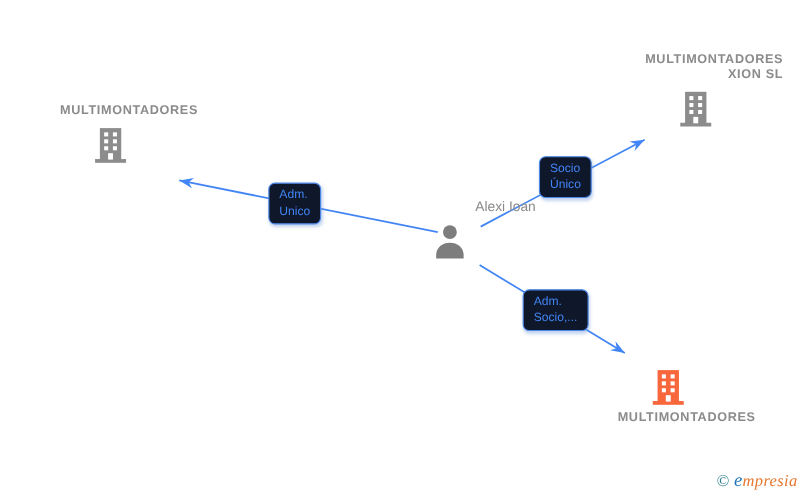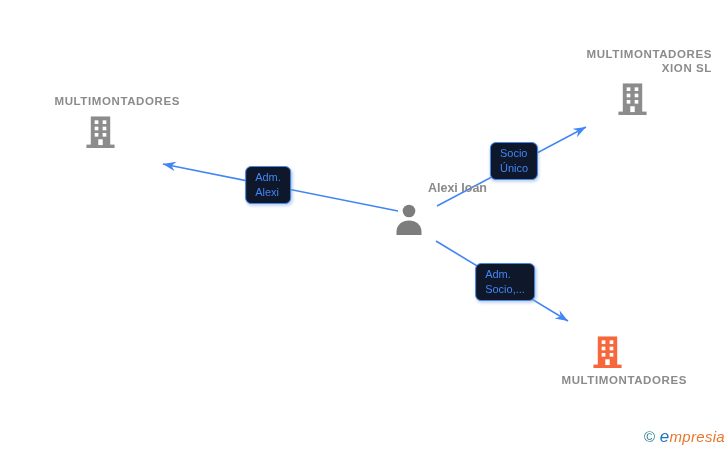--- a/index.html
+++ b/index.html
@@ -9,30 +9,30 @@
   }
   .edges{position:absolute;left:0;top:0;width:728px;height:450px;}
   .edge{stroke-width:1.6;fill:none;}
   .node{position:absolute;text-align:right;}
   .company-name div{
     font-size:11.5px;font-weight:bold;color:#8b8b8b;letter-spacing:.6px;
     line-height:14px;white-space:pre;
   }
   .icon-building{display:block;margin:0 auto;}
   .icon-person{display:block;margin:7px auto 0;}
-  .person-name{font-size:12.5px;color:#8a8a8a;line-height:15px;font-weight:bold;}
+  .person-name{font-size:12.5px;color:#8a8a8a;line-height:15px;}
   .edge-label{
     position:absolute;transform:translate(-50%,-50%);
     background:#0f172a;border:1px solid #4a86e8;border-radius:6px;
     padding:3px 9px;text-align:left;font-size:11px;line-height:15px;
     color:#4285f4;box-shadow:1px 2px 3px rgba(120,160,220,.45);white-space:nowrap;
   }
   .watermark{
     position:absolute;right:3px;bottom:3px;
-    font-family:Liberation Sans, sans-serif;font-style:italic;font-size:15px;
+    font-family:Liberation Serif, serif;font-style:italic;font-size:15px;
     letter-spacing:.3px;
     margin-left:30px;
   }
   .wm-copy{color:#2a7d8c;font-style:normal;}
   .wm-first{color:#1f74b8;font-size:17px;}
   .wm-rest{color:#e8762d;}
   .gap{margin-top:6px;}
   .gap-sm{margin-bottom:4px;}
 </style>
 </head>
@@ -106,21 +106,21 @@
       <rect x="19.2" y="19.5" width="3.8" height="3.8" fill="#ffffff"></rect>
       <rect x="14.7" y="26" width="4.6" height="6" fill="#ffffff"></rect>
     </svg>
     <div class="company-name">
       <div>MULTIMONTADORES</div>
     </div>
   </div>
 
   <div class="edge-label" style="left:268px;top:185px;">
     <div>Adm.</div>
-    <div>Alexi</div>
+    <div>Unico</div>
   </div>
   <div class="edge-label" style="left:514px;top:161px;">
     <div>Socio</div>
     <div>Único</div>
   </div>
   <div class="edge-label" style="left:505px;top:282px;">
     <div>Adm.</div>
     <div>Socio,...</div>
   </div>
 

